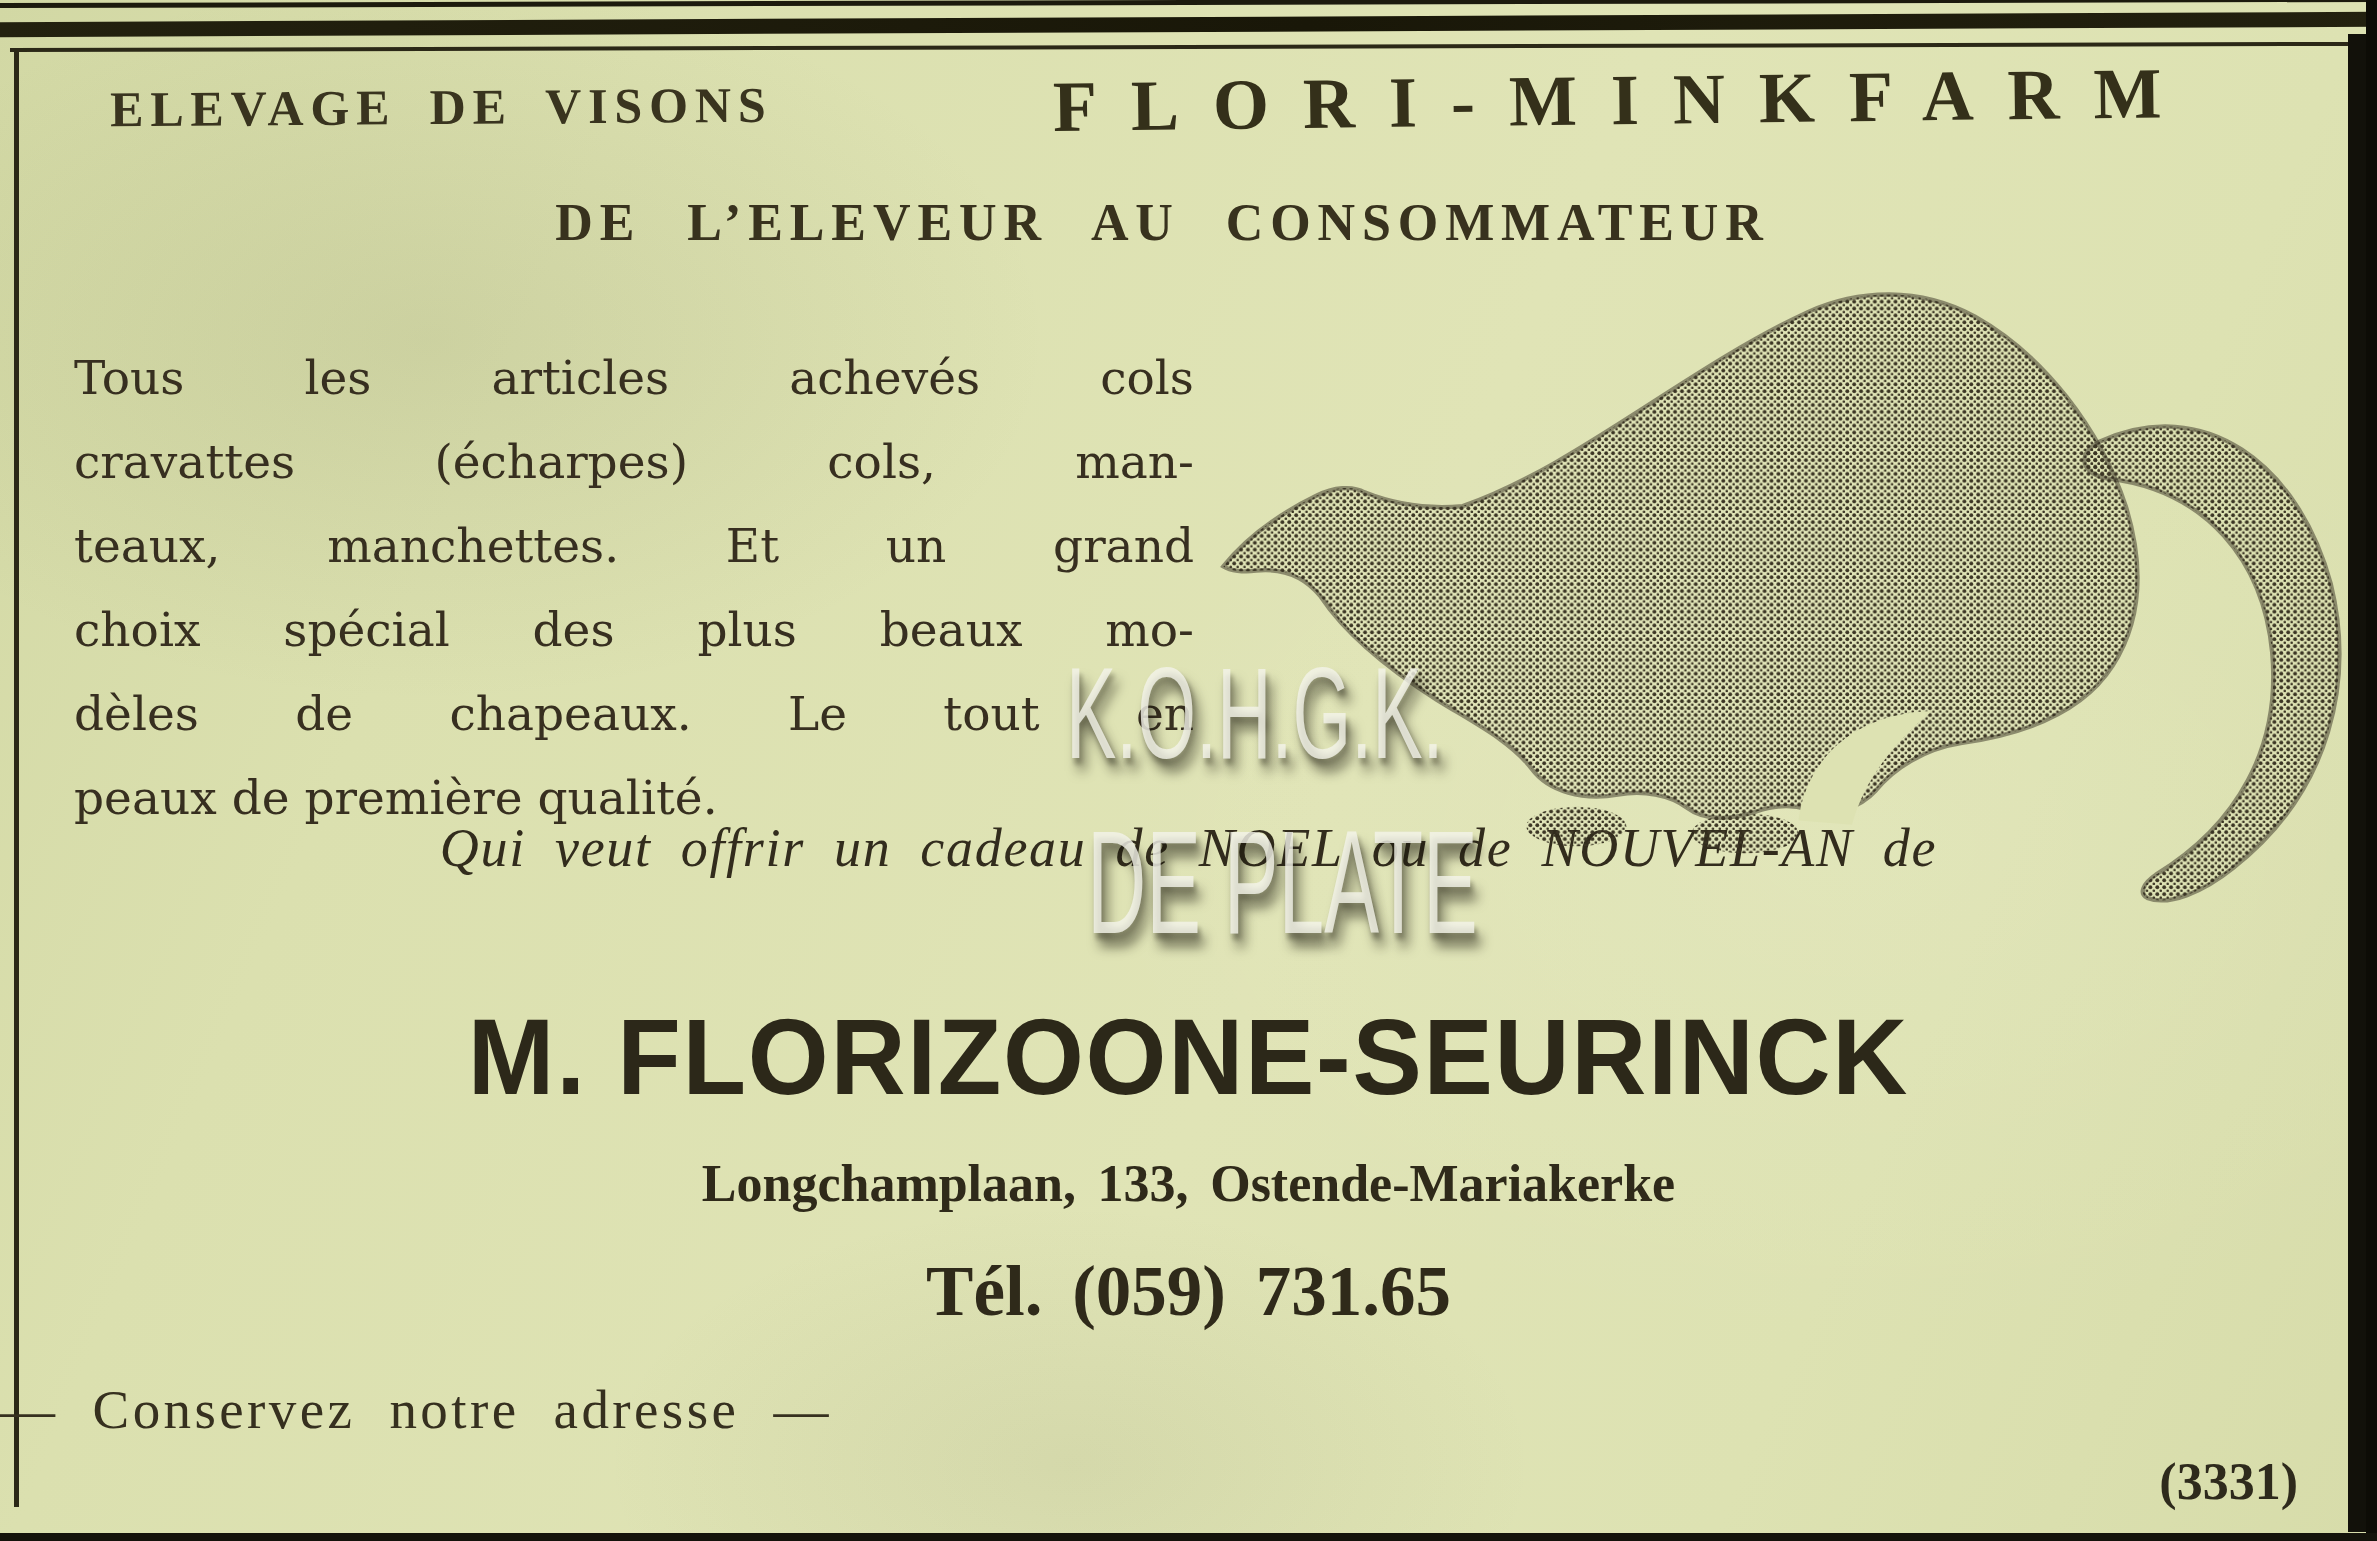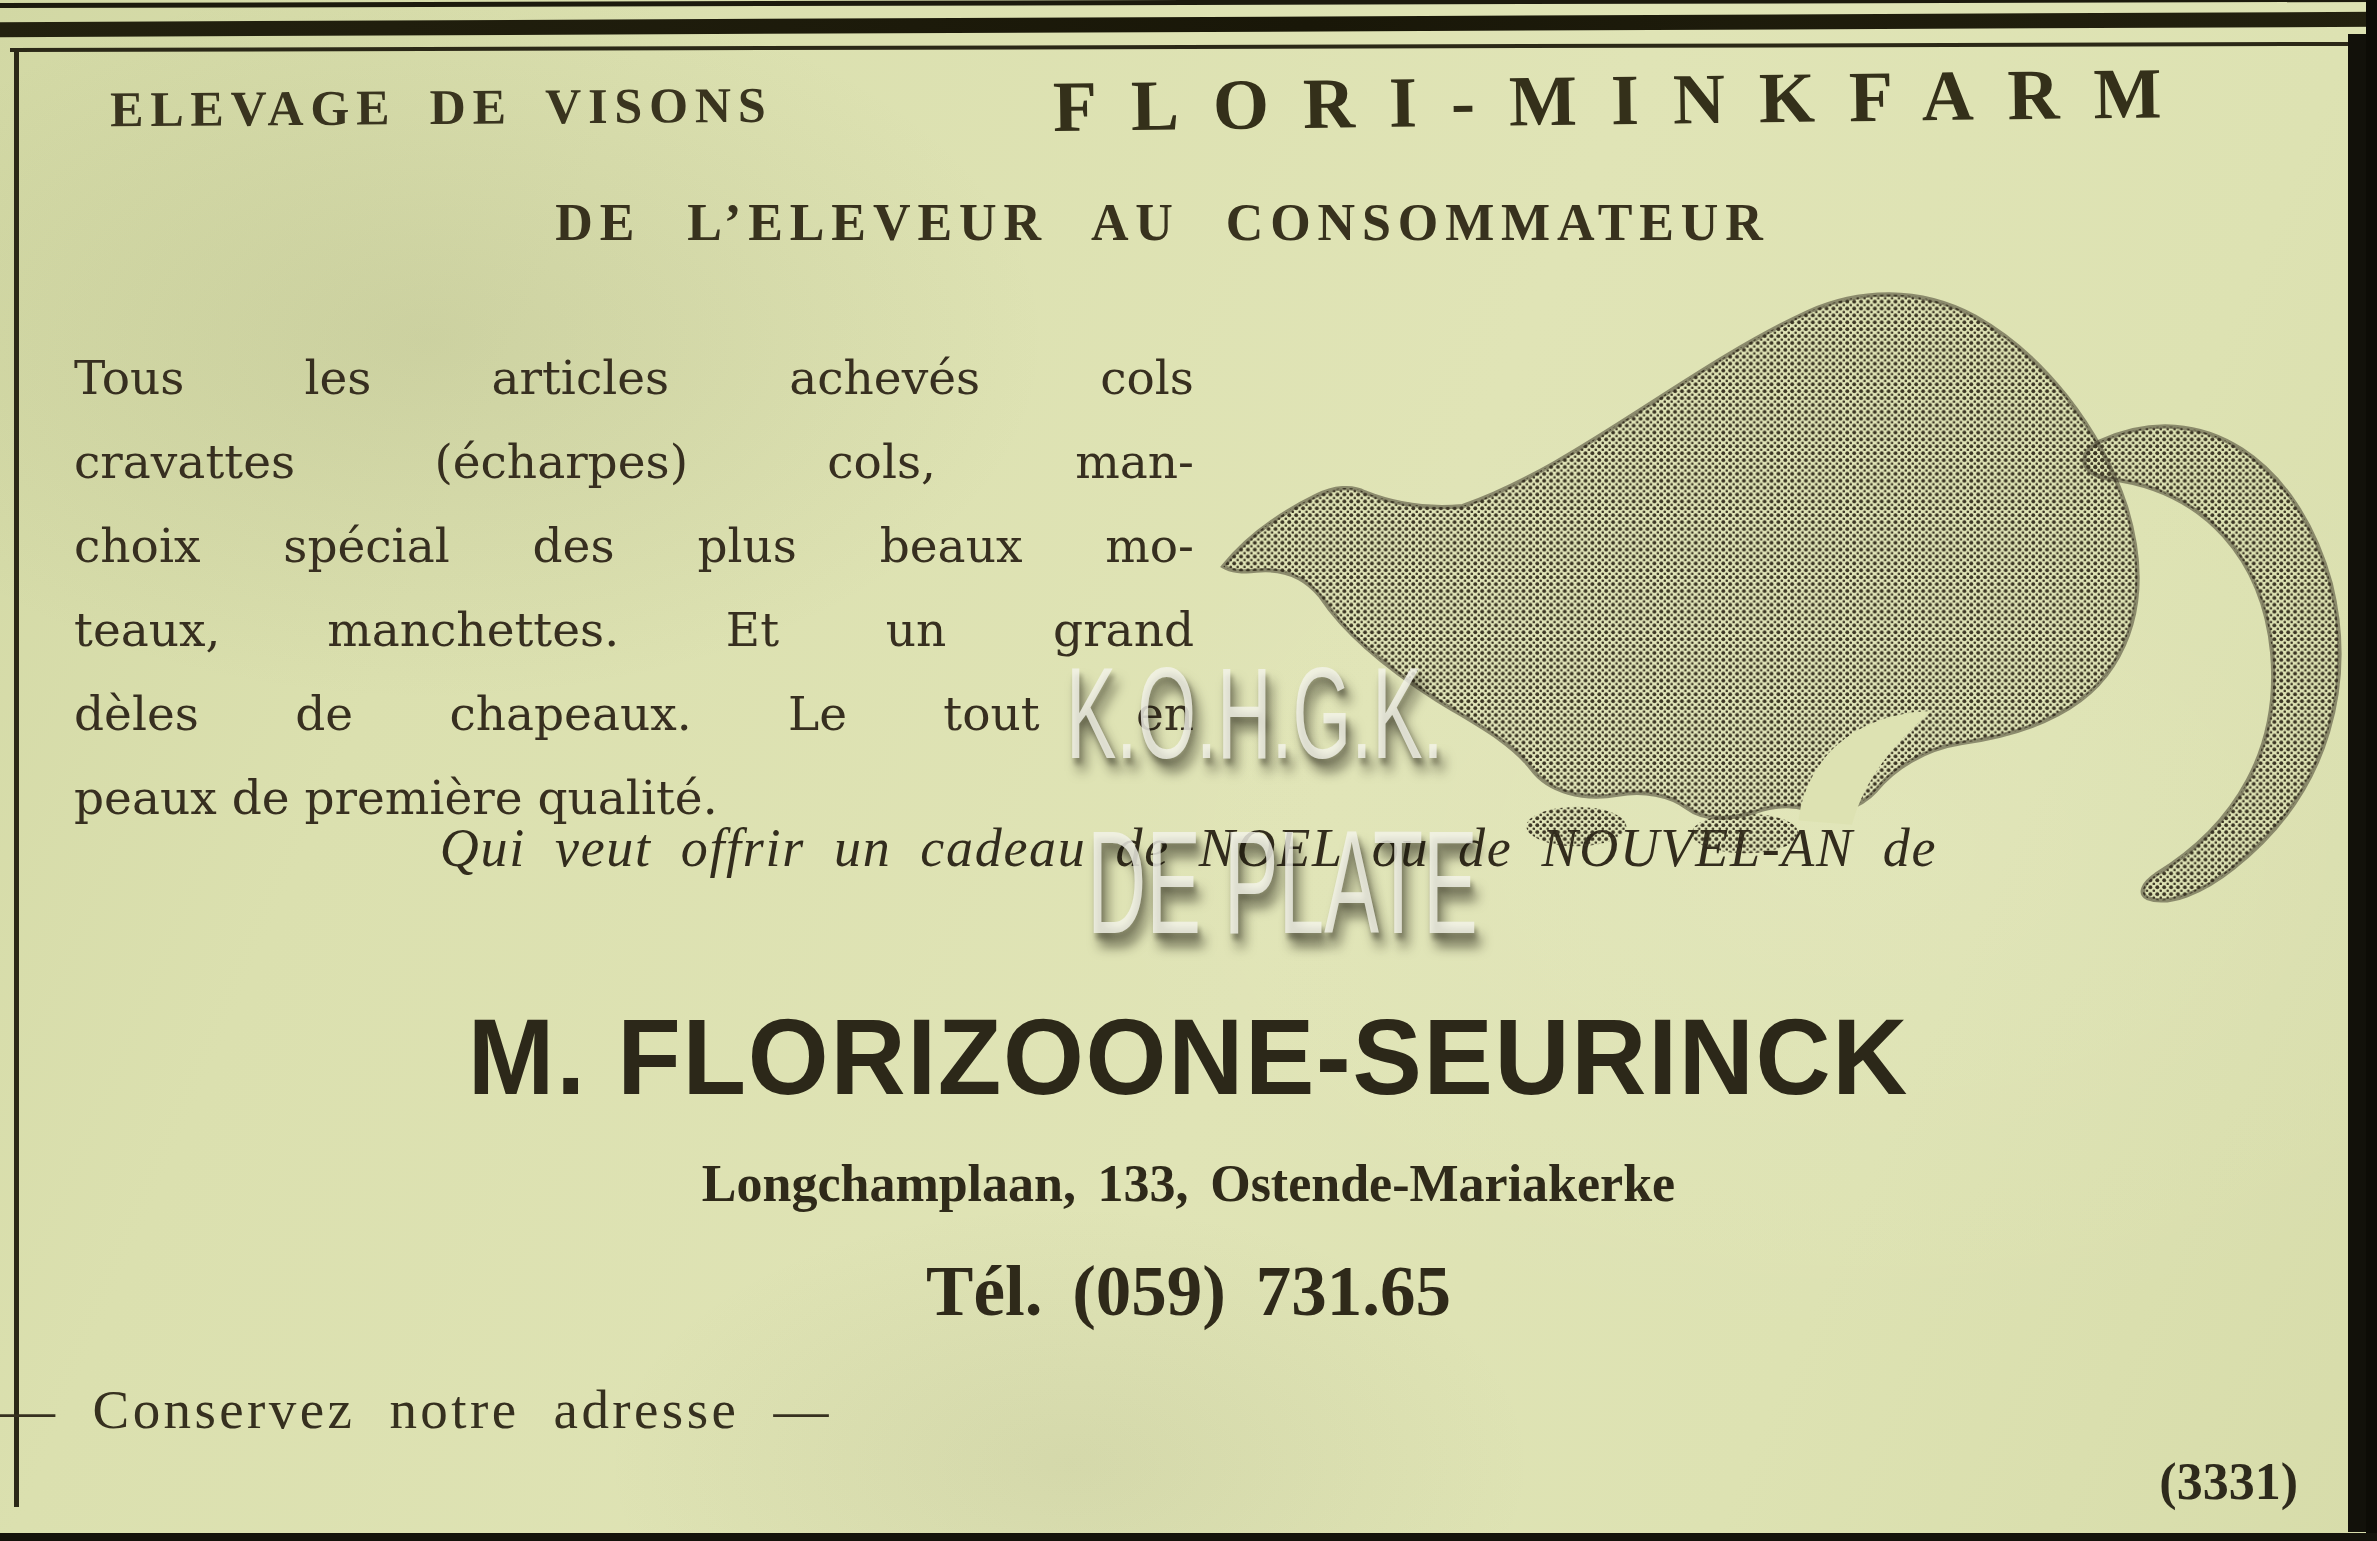--- a/index.html
+++ b/index.html
@@ -108,22 +108,22 @@
   <div class="scan-edge-right"></div>
   <div class="scan-edge-bottom"></div>
 
   <div class="kicker">ELEVAGE DE VISONS</div>
   <div class="brand">FLORI-MINKFARM</div>
   <div class="subtitle">DE L’ELEVEUR AU CONSOMMATEUR</div>
 
   <div class="bodycopy">
     <div class="body-line">Tous les articles achevés cols</div>
     <div class="body-line">cravattes (écharpes) cols, man-</div>
+    <div class="body-line">teaux, manchettes. Et un grand</div>
     <div class="body-line">choix spécial des plus beaux mo-</div>
-    <div class="body-line">teaux, manchettes. Et un grand</div>
     <div class="body-line">dèles de chapeaux. Le tout en</div>
     <div class="body-line last">peaux de première qualité.</div>
   </div>
 
   <svg class="mink" viewBox="0 0 1352 792">
     <defs>
       <pattern id="halftone" width="8" height="8" patternUnits="userSpaceOnUse">
         <circle cx="2.6" cy="2.6" r="2.25" fill="#3b3524"></circle>
         <circle cx="6.6" cy="6.6" r="1.55" fill="#3b3524"></circle>
       </pattern>

